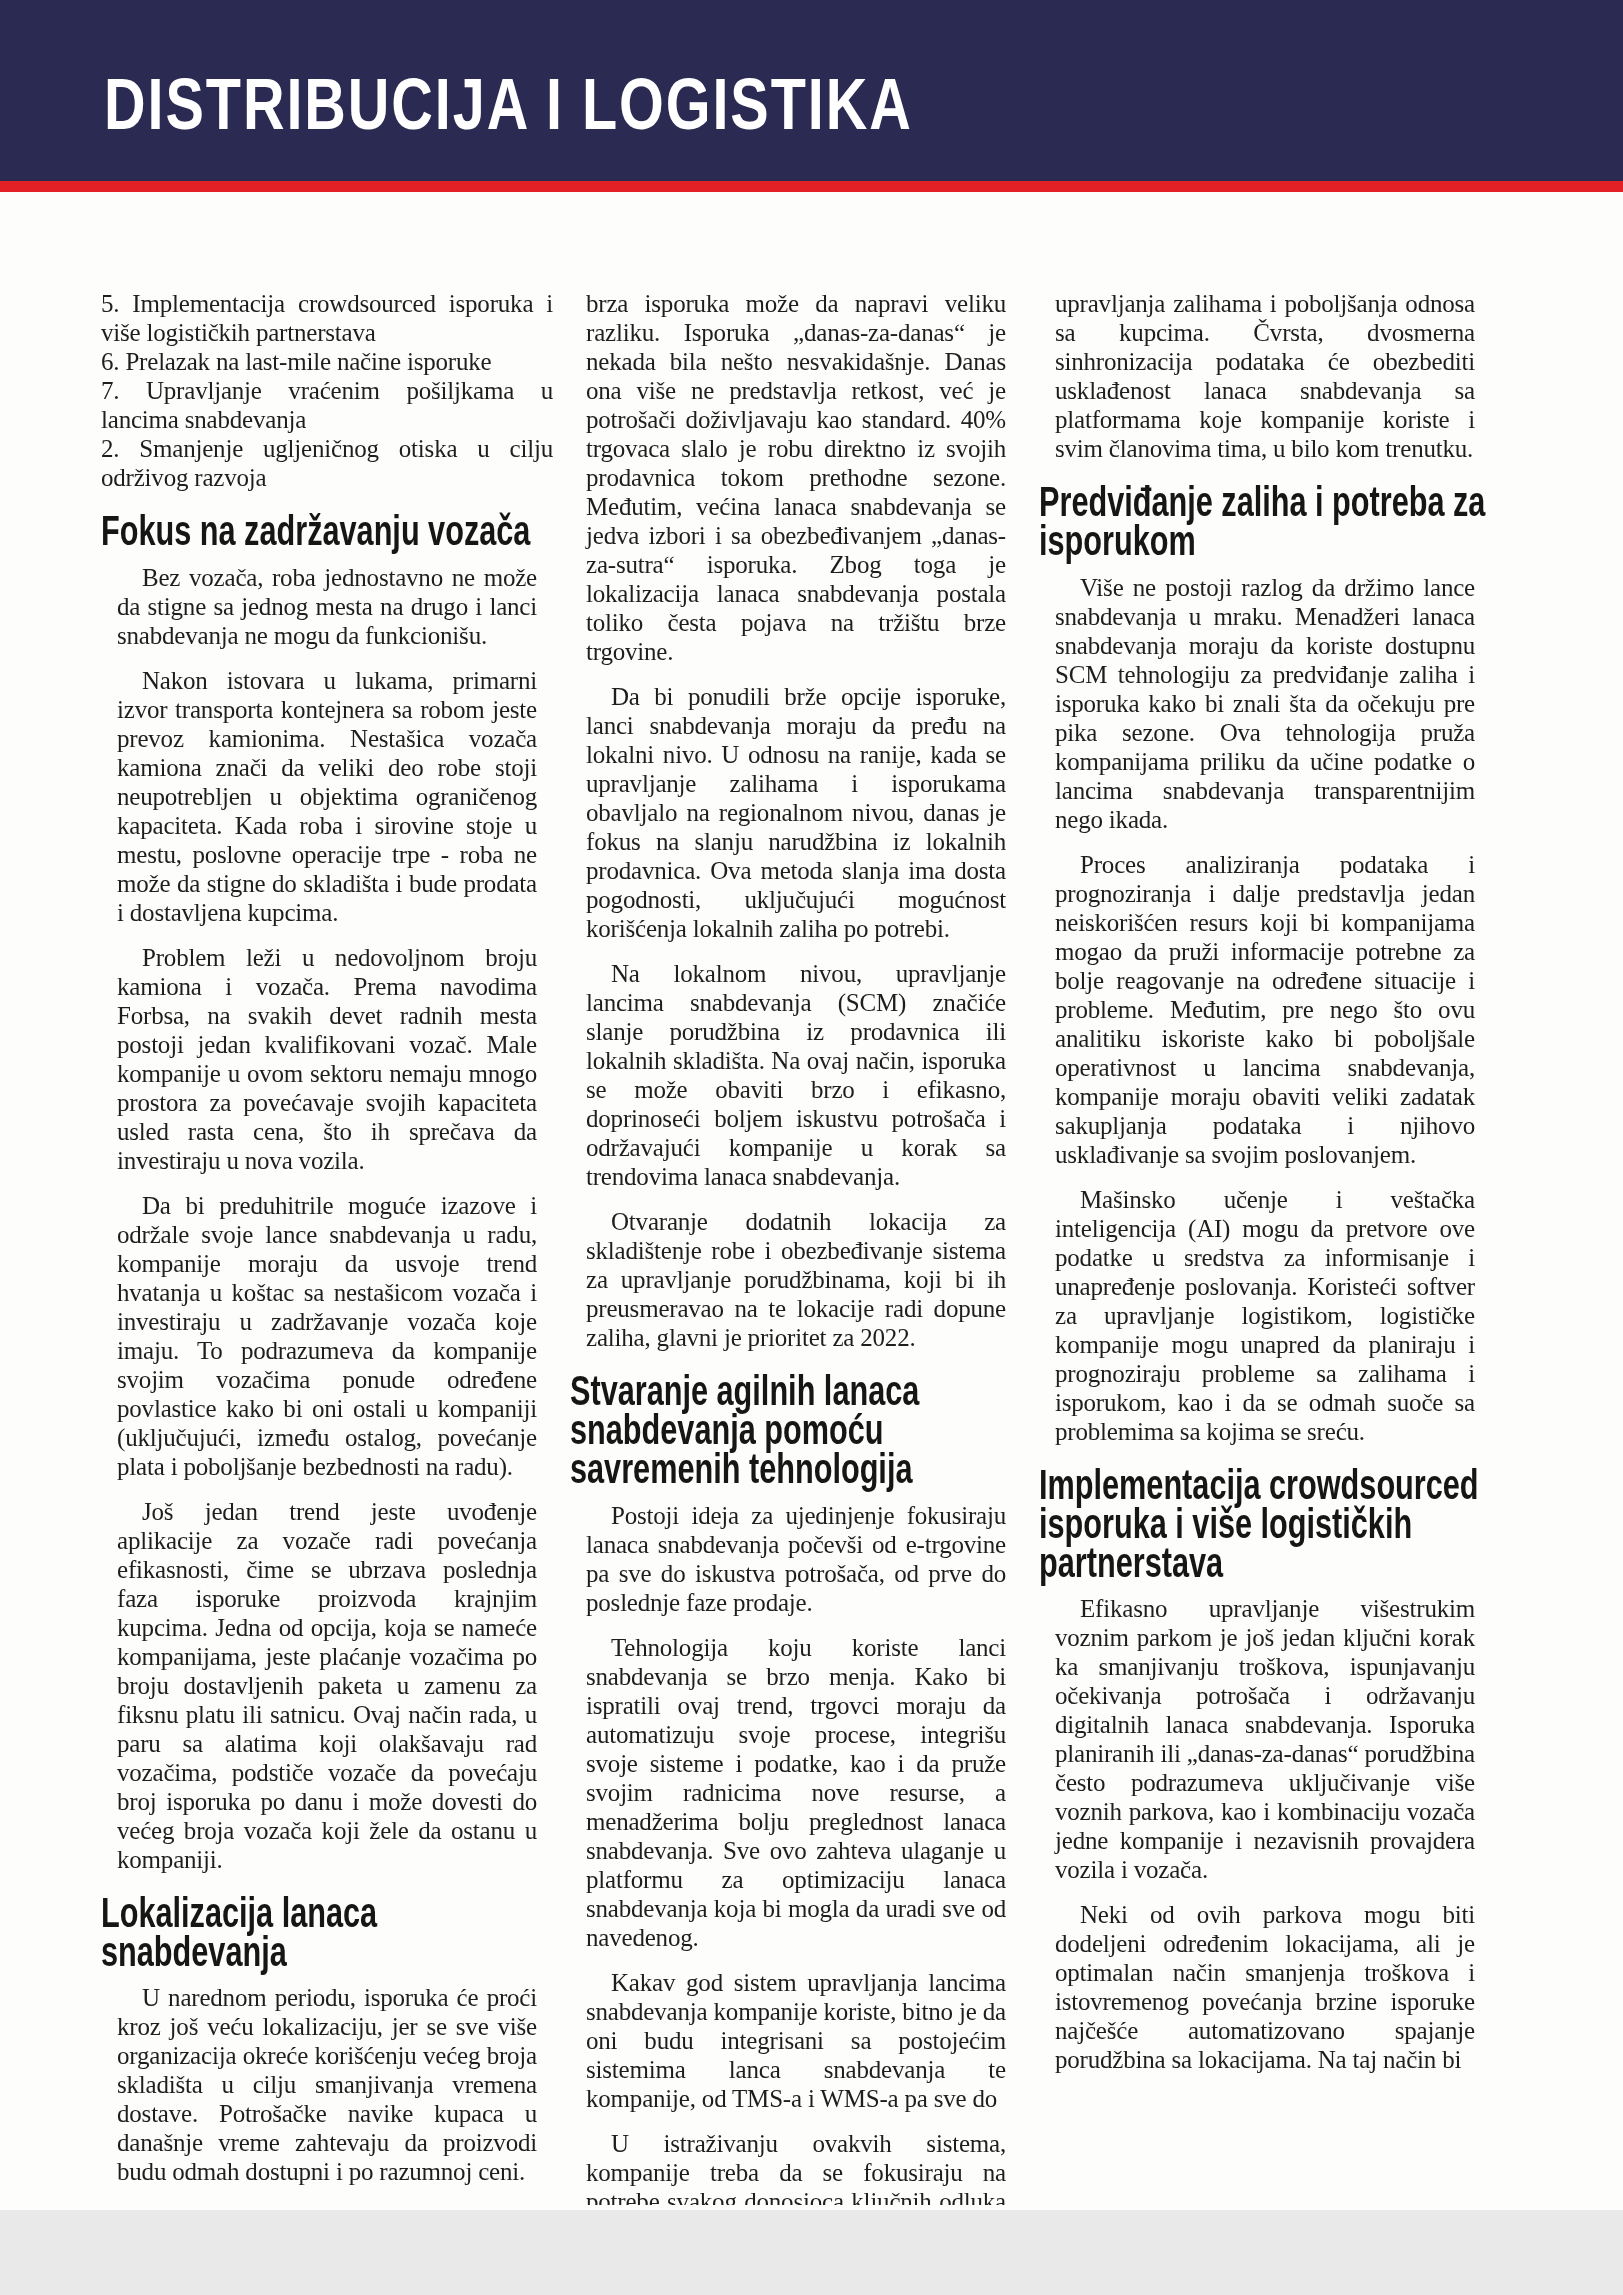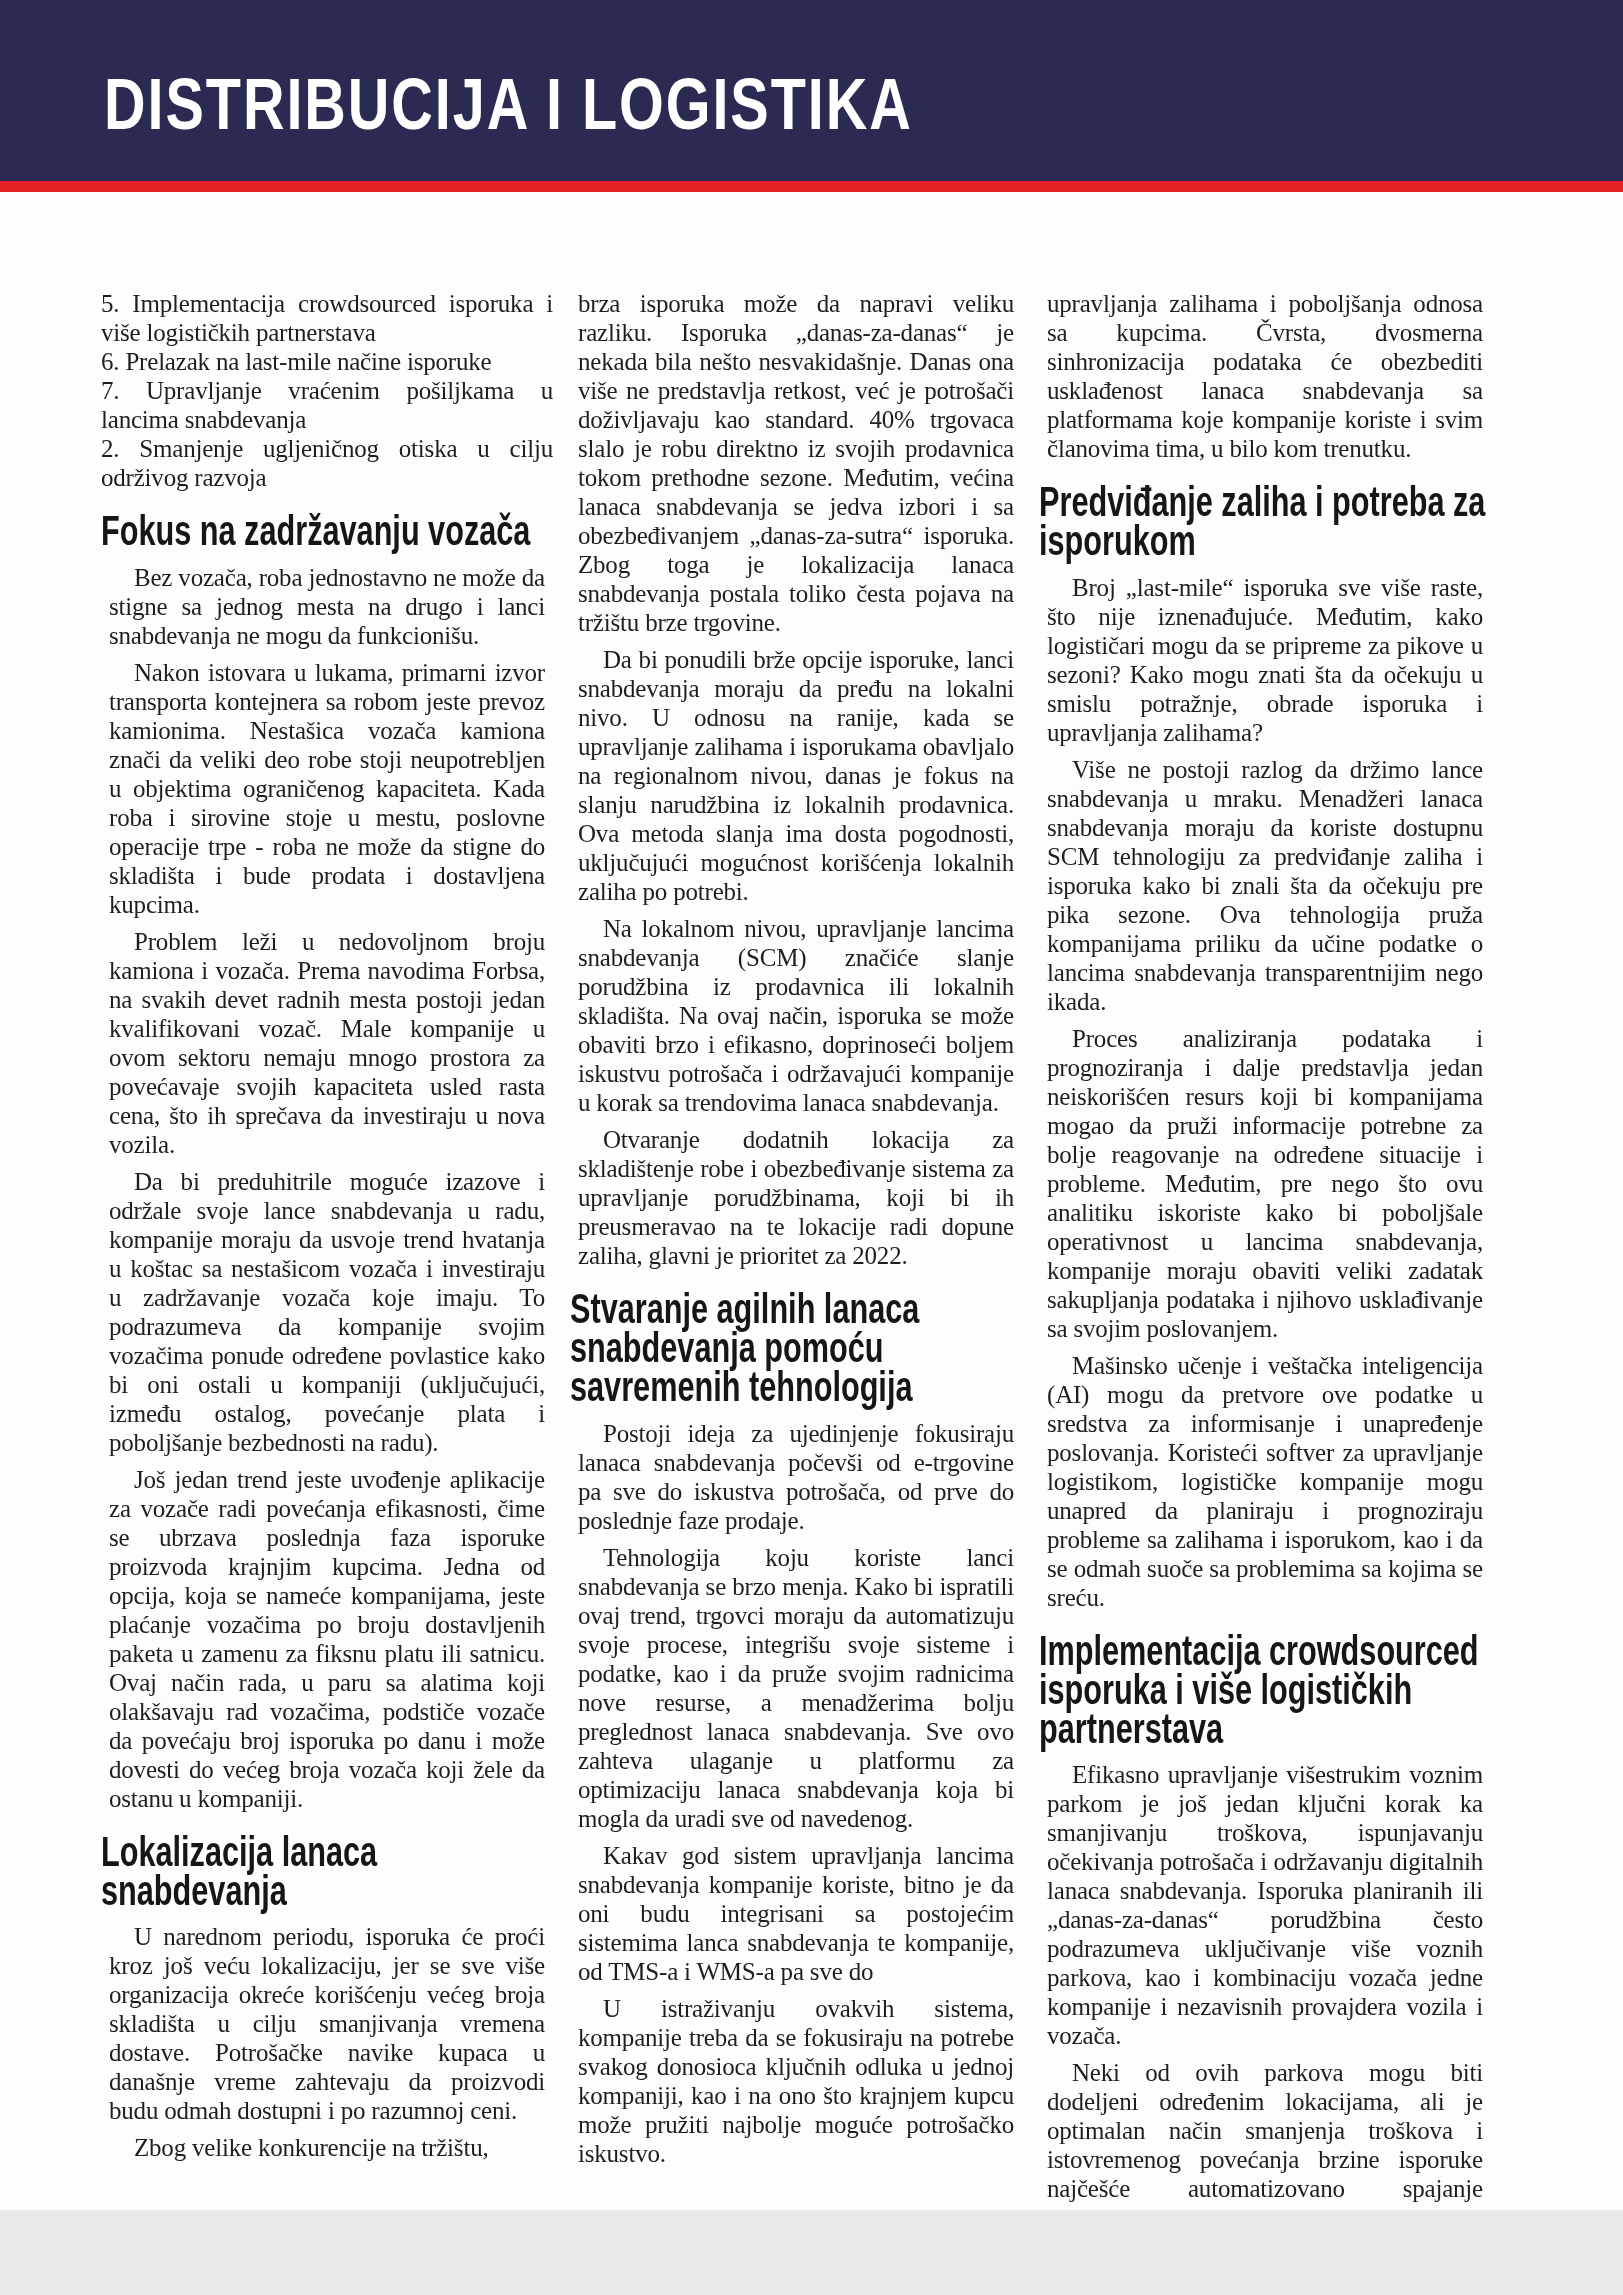--- a/index.html
+++ b/index.html
@@ -43,21 +43,21 @@
     width:1421px; height:1916px;
     display:flex; gap:17px;
     overflow:hidden;
   }
   .col {
     width:452px; flex:0 0 452px;
     font-size:25px; line-height:29px;
     letter-spacing:-0.2px;
     text-align:justify;
   }
-  .col p { margin:8px; }
+  .col p { margin:16px; }
   .col p.li  { text-indent:0; margin:0; }
   .col p.p   { text-indent:25px; margin-top:7.9px; }
   .col p.cont{ text-indent:0; margin-top:7.9px; }
   .col p:first-child { margin-top:0; }
   .col .h {
     margin:19px 0 12.6px 0;
     font-family:"Liberation Sans","DejaVu Sans",sans-serif;
     font-weight:bold;
     font-size:42px; line-height:39px;
     letter-spacing:0;
@@ -119,21 +119,20 @@
       <h2 class="h">Stvaranje agilnih lanaca snabdevanja pomoću savremenih tehnologija</h2>
       <p class="p">Postoji ideja za ujedinjenje fokusiraju lanaca snabdevanja počevši od e-trgovine pa sve do iskustva potrošača, od prve do poslednje faze prodaje.</p>
       <p class="p">Tehnologija koju koriste lanci snabdevanja se brzo menja. Kako bi ispratili ovaj trend, trgovci moraju da automatizuju svoje procese, integrišu svoje sisteme i podatke, kao i da pruže svojim radnicima nove resurse, a menadžerima bolju preglednost lanaca snabdevanja. Sve ovo zahteva ulaganje u platformu za optimizaciju lanaca snabdevanja koja bi mogla da uradi sve od navedenog.</p>
       <p class="p">Kakav god sistem upravljanja lancima snabdevanja kompanije koriste, bitno je da oni budu integrisani sa postojećim sistemima lanca snabdevanja te kompanije, od TMS-a i WMS-a pa sve do</p>
       <p class="p">U istraživanju ovakvih sistema, kompanije treba da se fokusiraju na potrebe svakog donosioca ključnih odluka u jednoj kompaniji, kao i na ono što krajnjem kupcu može pružiti najbolje moguće potrošačko iskustvo.</p>
     </section>
 
     <section class="col">
       <p class="cont">upravljanja zalihama i poboljšanja odnosa sa kupcima. Čvrsta, dvosmerna sinhronizacija podataka će obezbediti usklađenost lanaca snabdevanja sa platformama koje kompanije koriste i svim članovima tima, u bilo kom trenutku.</p>
       <h2 class="h">Predviđanje zaliha i potreba za isporukom</h2>
-      <p class="p">Broj „last-mile“ isporuka sve više raste, što nije iznenađujuće. Međutim, kako logističari mogu da se pripreme za pikove u sezoni? Kako mogu znati šta da očekuju u smislu potražnje, obrade isporuka i upravljanja zalihama?</p>
       <p class="p">Više ne postoji razlog da držimo lance snabdevanja u mraku. Menadžeri lanaca snabdevanja moraju da koriste dostupnu SCM tehnologiju za predviđanje zaliha i isporuka kako bi znali šta da očekuju pre pika sezone. Ova tehnologija pruža kompanijama priliku da učine podatke o lancima snabdevanja transparentnijim nego ikada.</p>
       <p class="p">Proces analiziranja podataka i prognoziranja i dalje predstavlja jedan neiskorišćen resurs koji bi kompanijama mogao da pruži informacije potrebne za bolje reagovanje na određene situacije i probleme. Međutim, pre nego što ovu analitiku iskoriste kako bi poboljšale operativnost u lancima snabdevanja, kompanije moraju obaviti veliki zadatak sakupljanja podataka i njihovo usklađivanje sa svojim poslovanjem.</p>
       <p class="p">Mašinsko učenje i veštačka inteligencija (AI) mogu da pretvore ove podatke u sredstva za informisanje i unapređenje poslovanja. Koristeći softver za upravljanje logistikom, logističke kompanije mogu unapred da planiraju i prognoziraju probleme sa zalihama i isporukom, kao i da se odmah suoče sa problemima sa kojima se sreću.</p>
       <h2 class="h">Implementacija crowdsourced isporuka i više logističkih partnerstava</h2>
       <p class="p">Efikasno upravljanje višestrukim voznim parkom je još jedan ključni korak ka smanjivanju troškova, ispunjavanju očekivanja potrošača i održavanju digitalnih lanaca snabdevanja. Isporuka planiranih ili „danas-za-danas“ porudžbina često podrazumeva uključivanje više voznih parkova, kao i kombinaciju vozača jedne kompanije i nezavisnih provajdera vozila i vozača.</p>
       <p class="p">Neki od ovih parkova mogu biti dodeljeni određenim lokacijama, ali je optimalan način smanjenja troškova i istovremenog povećanja brzine isporuke najčešće automatizovano spajanje porudžbina sa lokacijama. Na taj način bi</p>
     </section>
 
   </main>
 

